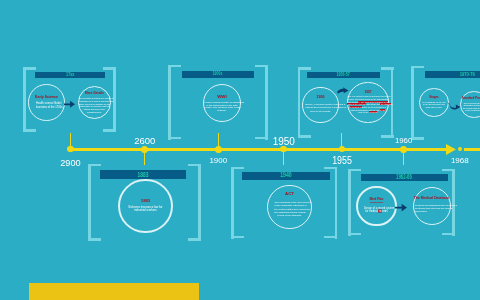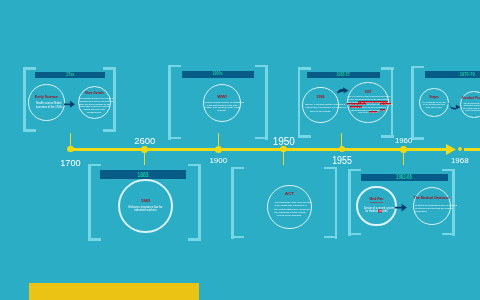--- a/index.html
+++ b/index.html
@@ -161,20 +161,23 @@
       </div>
     </div>
     <div class="frame" style="left: 230.8px; top: 166.5px; width: 106.6px; height: 72px;">
       <div class="brk" style="left: 0px; top: 0px; width: 2.8px; height: 72px; background: rgb(119, 214, 228);"></div>
       <div class="brk" style="left: 103.8px; top: 0px; width: 2.8px; height: 72px; background: rgb(119, 214, 228);"></div>
       <div class="brk" style="left: 0px; top: 0px; width: 13px; height: 2.8px; background: rgb(119, 214, 228);"></div>
       <div class="brk" style="left: 93.6px; top: 0px; width: 13px; height: 2.8px; background: rgb(119, 214, 228);"></div>
       <div class="brk" style="left: 0px; top: 69.2px; width: 13px; height: 2.8px; background: rgb(119, 214, 228);"></div>
       <div class="brk" style="left: 93.6px; top: 69.2px; width: 13px; height: 2.8px; background: rgb(119, 214, 228);"></div>
     </div>
+    <div class="titlebar" style="left: 242px; top: 171.5px; width: 87.5px; height: 8px; background: rgb(7, 92, 135); color: rgb(27, 201, 166); font-size: 7.2px; letter-spacing: 0px;">
+      <span style="position: relative; top: -0.6px; display: inline-block; transform: scaleX(0.72);">1940</span>
+    </div>
     <div class="circ" style="left: 267.1px; top: 184.6px; width: 44.8px; height: 44.8px; border-color: rgb(220, 242, 245); border-width: 1.9px;">
       <div class="cinner" style="display: flex; flex-direction: column; align-items: center; justify-content: center; transform: translateY(-2px);">
         <div class="ctitle" style="font-size: 4.3px; color: rgb(160, 16, 32); margin-bottom: 4px; white-space: nowrap;">ACT</div>
         <div class="cbody" style="font-size: 2.45px; line-height: 1.42; color: rgb(255, 255, 255); width: 30px; white-space: pre; text-align: center;">The beginning of the development
 of the diagnostic categories in
 the United States as a means for
 the diagnosis and the clinical
 record of the standard.</div>
       </div>
     </div>
@@ -207,21 +210,21 @@
     <svg class="arrow" width="12" height="7.2" viewBox="0 0 12 7.2" style="left: 395px; top: 204.4px;">
       <path d="M0 2.664 H6.72 L6.561599999999999 -0.28800000000000026 L12 3.6 L6.561599999999999 7.488 L6.72 4.5360000000000005 H0 Z M6.984 1.2959999999999998 L10.5216 3.6 L6.984 5.904 Z" fill="#0B3E6F"></path>
     </svg>
     <div class="axis" style="left: 70px; top: 147.5px; width: 382px; height: 3px; background: rgb(241, 217, 19);"></div>
     <svg class="arrow" width="10" height="11" viewBox="0 0 10 11" style="left: 446px; top: 143.5px;">
       <path d="M0 0 L10 5.5 L0 11 Z" fill="#F1D913"></path>
     </svg>
     <div class="axis" style="left: 464px; top: 147.5px; width: 16px; height: 3px; background: rgb(241, 217, 19);"></div>
     <div class="stem" style="left: 69.9px; top: 133px; height: 16px; background: rgb(241, 217, 19);"></div>
     <div class="node" style="left: 67px; top: 145.6px; width: 6.8px; height: 6.8px; background: rgb(241, 217, 19);"></div>
-    <div class="ylabel" style="font-size: 9.2px; line-height: 1; color: rgb(255, 255, 255); left: 70.4px; top: 159.1px; transform: translateX(-50%);">1700</div>
+    <div class="ylabel" style="font-size: 9.2px; line-height: 1; color: rgb(255, 255, 255); left: 70.4px; top: 159.1px; transform: translateX(-50%);">2900</div>
     <div class="stem" style="left: 144.3px; top: 149px; height: 16px; background: rgb(241, 217, 19);"></div>
     <div class="node" style="left: 141.3px; top: 145.5px; width: 7px; height: 7px; background: rgb(241, 217, 19);"></div>
     <div class="ylabel" style="font-size: 9.5px; line-height: 1; color: rgb(255, 255, 255); left: 144.8px; top: 136.4px; transform: translateX(-50%);">2600</div>
     <div class="stem" style="left: 217.75px; top: 133px; height: 16px; background: rgb(241, 217, 19);"></div>
     <div class="node" style="left: 214.75px; top: 145.5px; width: 7px; height: 7px; background: rgb(241, 217, 19);"></div>
     <div class="ylabel" style="font-size: 7.9px; line-height: 1; color: rgb(255, 255, 255); left: 218.25px; top: 157px; transform: translateX(-50%);">1900</div>
     <div class="stem" style="left: 283.25px; top: 149px; height: 16px; background: rgb(241, 217, 19);"></div>
     <div class="node" style="left: 280.35px; top: 145.6px; width: 6.8px; height: 6.8px; background: rgb(241, 217, 19);"></div>
     <div class="ylabel" style="font-size: 10px; line-height: 1; color: rgb(255, 255, 255); left: 283.75px; top: 136.6px; transform: translateX(-50%);">1950</div>
     <div class="stem" style="left: 341.4px; top: 133px; height: 16px; background: rgb(241, 217, 19);"></div>

